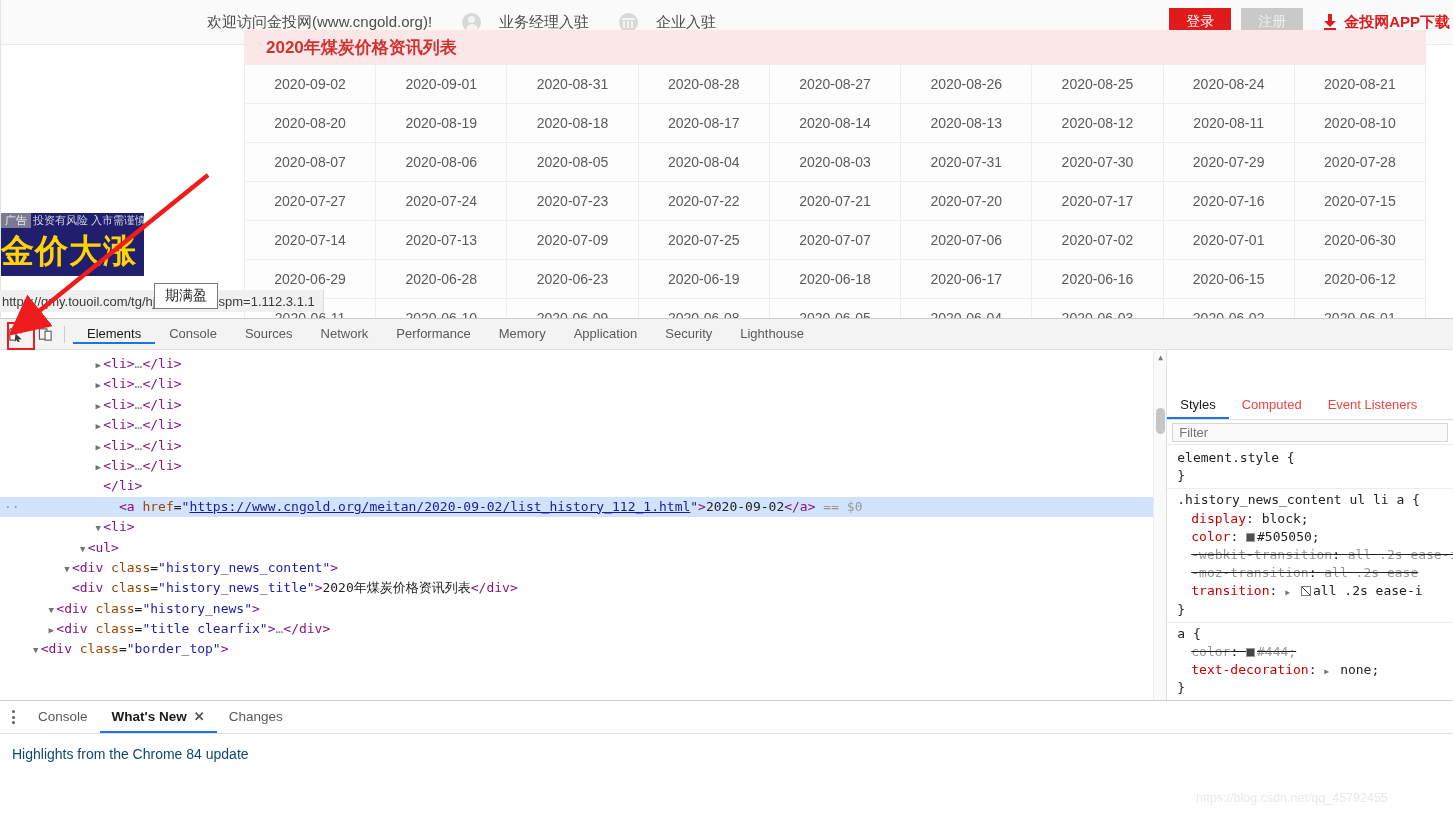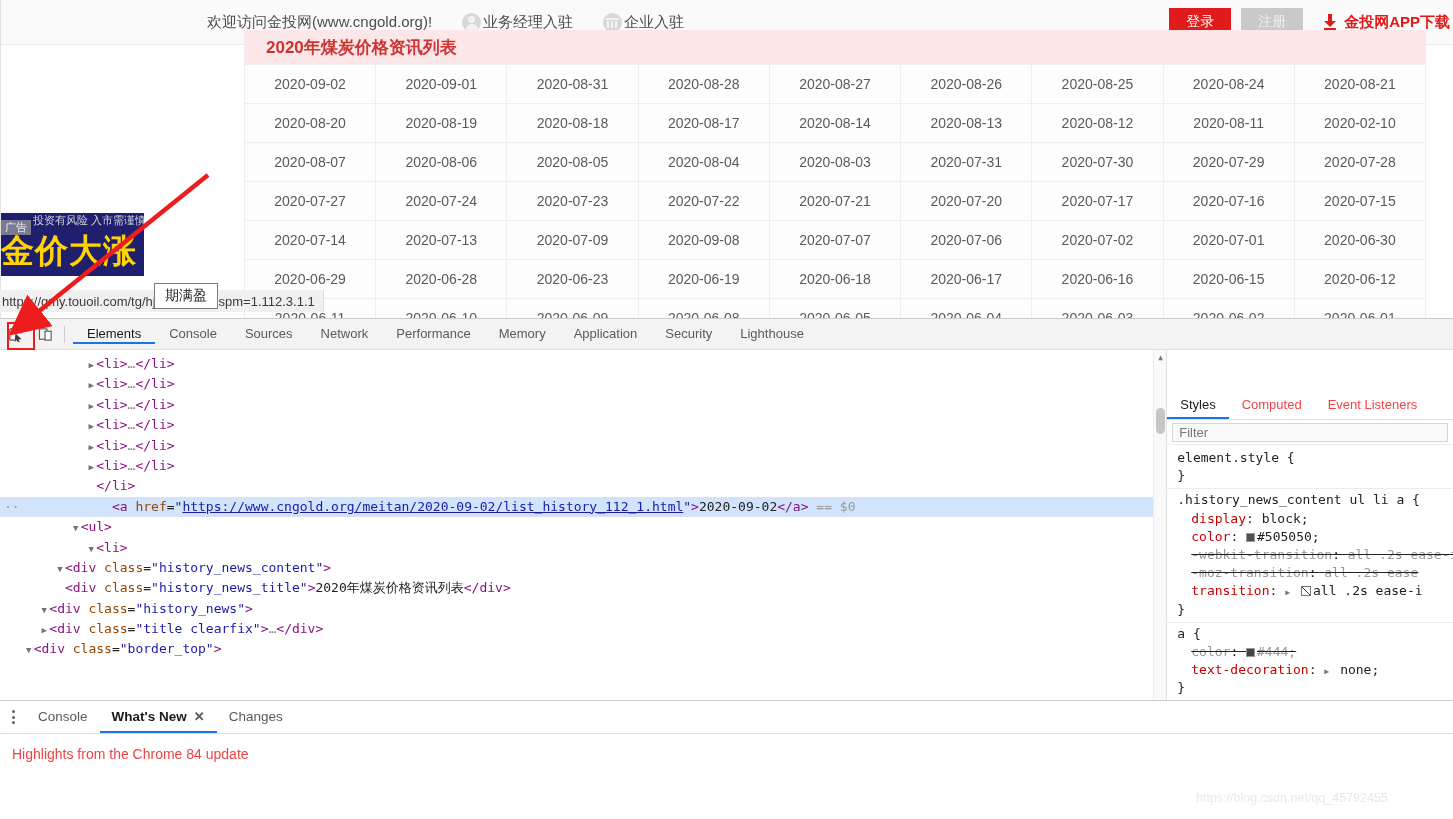--- a/index.html
+++ b/index.html
@@ -23,21 +23,21 @@
     background: #fafafa;
     border-bottom: 1px solid #eaeaea;
     display: flex; align-items: center;
   }
   .topbar-welcome {
     margin-left: 206px;
     font-size: 15px; color: #4d4d4d;
     white-space: nowrap;
   }
   .topbar-link {
-    display: flex; align-items: center; gap: 2px;
+    display: flex; align-items: center; gap: 18px;
     margin-left: 30px; font-size: 15px; color: #4d4d4d;
     white-space: nowrap; cursor: pointer;
   }
   .topbar-ic {
     width: 19px; height: 19px; border-radius: 50%;
     background: #d8d8d8; position: relative; flex: 0 0 auto;
   }
   .topbar-ic.person::after {
     content: ""; position: absolute; left: 6px; top: 3.5px;
     width: 7px; height: 7px; border-radius: 50%; background: #f3f3f3;
@@ -110,21 +110,21 @@
     border: 1px solid #eeeeee;
     background: #fdfdfd;
   }
 
   
   .ad-box {
     position: absolute; left: 0; top: 213px; width: 143px; height: 63px;
     background: #1f1f6e; overflow: hidden;
   }
   .ad-tag {
-    position: absolute; left: 0; top: 7px; height: 15px;
+    position: absolute; left: 0; top: 0; height: 15px;
     background: #7a7a90; color: #e9e9f0; font-size: 11px;
     padding: 0 4px; display: flex; align-items: center;
   }
   .ad-risk {
     position: absolute; left: 32px; top: 0; height: 15px;
     color: #d5d5e0; font-size: 11px; display: flex; align-items: center;
     white-space: nowrap;
   }
   .ad-head {
     position: absolute; left: 0; top: 16px; width: 160px;
@@ -185,21 +185,21 @@
     position: relative;
     width: 1185px; display: flex; flex-direction: column;
     border-right: 1px solid #e0e0e0; min-width: 0;
   }
   .dom-tree {
     flex: 1 1 auto; overflow: hidden; position: relative;
     font-family: "DejaVu Sans Mono", "Liberation Mono", monospace;
     font-size: 13px; line-height: 20.4px; color: #222;
     padding: 4px 0 0 0; background: #fff;
   }
-  .dom-line { white-space: pre; height: 20.4px; padding-left: 8px; position: relative; }
+  .dom-line { white-space: pre; height: 20.4px; padding-left: 15px; position: relative; }
   .dom-line.sel { background: #d2e3fc; }
   .tri {
     display: inline-block; width: 10px; color: #737373;
     font-size: 9px; text-align: center;
   }
   .tag { color: #881280; }
   .attr { color: #994500; }
   .val { color: #1a1aa6; }
   .txt { color: #222; }
   .lnk { color: #1a1aa6; text-decoration: underline; cursor: pointer; }
@@ -294,21 +294,21 @@
   }
   .kebab i { width: 3px; height: 3px; background: #5f5f5f; border-radius: 50%; display: block; }
   .dw-tab {
     padding: 0 12px; display: flex; align-items: center; gap: 7px;
     font-size: 13.5px; color: #5a5a5a; cursor: pointer;
     border-bottom: 2px solid transparent; white-space: nowrap;
   }
   .dw-tab.active { color: #1a1a1a; border-bottom-color: #1a73e8; font-weight: bold; }
   .dw-close { font-size: 13px; color: #5a5a5a; cursor: pointer; }
   .whatsnew-sub {
-    padding: 12px 6px 0 12px; font-size: 14px; color: #ef4444;
+    padding: 12px 6px 0 12px; font-size: 14px; color: #0c4a6e;
   }
   .card {
     position: absolute; left: 14px; top: 85px; width: 713px; height: 34px;
     border: 1px solid #d8d8d8; background: #fff;
   }
   .card-title {
     padding: 10px 0 0 17px; font-size: 15px; color: #1a73e8;
   }
   .watermark {
     position: absolute; left: 1196px; top: 791px;
@@ -365,21 +365,21 @@
             </tr>
             <tr>
               <td>2020-08-20</td>
               <td>2020-08-19</td>
               <td>2020-08-18</td>
               <td>2020-08-17</td>
               <td>2020-08-14</td>
               <td>2020-08-13</td>
               <td>2020-08-12</td>
               <td>2020-08-11</td>
-              <td>2020-02-10</td>
+              <td>2020-08-10</td>
             </tr>
             <tr>
               <td>2020-08-07</td>
               <td>2020-08-06</td>
               <td>2020-08-05</td>
               <td>2020-08-04</td>
               <td>2020-08-03</td>
               <td>2020-07-31</td>
               <td>2020-07-30</td>
               <td>2020-07-29</td>
@@ -393,21 +393,21 @@
               <td>2020-07-21</td>
               <td>2020-07-20</td>
               <td>2020-07-17</td>
               <td>2020-07-16</td>
               <td>2020-07-15</td>
             </tr>
             <tr>
               <td>2020-07-14</td>
               <td>2020-07-13</td>
               <td>2020-07-09</td>
-              <td>2020-09-08</td>
+              <td>2020-07-25</td>
               <td>2020-07-07</td>
               <td>2020-07-06</td>
               <td>2020-07-02</td>
               <td>2020-07-01</td>
               <td>2020-06-30</td>
             </tr>
             <tr>
               <td>2020-06-29</td>
               <td>2020-06-28</td>
               <td>2020-06-23</td>
@@ -488,22 +488,22 @@
       <div class="dom-pane">
         <div class="dom-tree" id="dom-tree">
           <div class="dom-line">          <span class="tri">▶</span><span class="tag">&lt;li&gt;</span><span class="ellip">…</span><span class="tag">&lt;/li&gt;</span></div>
             <div class="dom-line">          <span class="tri">▶</span><span class="tag">&lt;li&gt;</span><span class="ellip">…</span><span class="tag">&lt;/li&gt;</span></div>
             <div class="dom-line">          <span class="tri">▶</span><span class="tag">&lt;li&gt;</span><span class="ellip">…</span><span class="tag">&lt;/li&gt;</span></div>
             <div class="dom-line">          <span class="tri">▶</span><span class="tag">&lt;li&gt;</span><span class="ellip">…</span><span class="tag">&lt;/li&gt;</span></div>
             <div class="dom-line">          <span class="tri">▶</span><span class="tag">&lt;li&gt;</span><span class="ellip">…</span><span class="tag">&lt;/li&gt;</span></div>
             <div class="dom-line">          <span class="tri">▶</span><span class="tag">&lt;li&gt;</span><span class="ellip">…</span><span class="tag">&lt;/li&gt;</span></div>
             <div class="dom-line">          <span class="tri"> </span><span class="tag">&lt;/li&gt;</span></div>
             <div class="dom-line sel"><span class="dim" style="position:absolute;left:4px">··</span>            <span class="tri"> </span><span class="tag">&lt;a</span> <span class="attr">href</span>=<span class="val">"</span><span class="lnk">https://www.cngold.org/meitan/2020-09-02/list_history_112_1.html</span><span class="val">"</span><span class="tag">&gt;</span><span class="txt">2020-09-02</span><span class="tag">&lt;/a&gt;</span> <span class="dim">== $0</span></div>
+            <div class="dom-line">          <span class="tri">▼</span><span class="tag">&lt;li&gt;</span></div>
             <div class="dom-line">        <span class="tri">▼</span><span class="tag">&lt;ul&gt;</span></div>
-            <div class="dom-line">          <span class="tri">▼</span><span class="tag">&lt;li&gt;</span></div>
             <div class="dom-line">      <span class="tri">▼</span><span class="tag">&lt;div</span> <span class="attr">class</span>=<span class="val">"history_news_content"</span><span class="tag">&gt;</span></div>
             <div class="dom-line">      <span class="tri"> </span><span class="tag">&lt;div</span> <span class="attr">class</span>=<span class="val">"history_news_title"</span><span class="tag">&gt;</span><span class="txt">2020年煤炭价格资讯列表</span><span class="tag">&lt;/div&gt;</span></div>
             <div class="dom-line">    <span class="tri">▼</span><span class="tag">&lt;div</span> <span class="attr">class</span>=<span class="val">"history_news"</span><span class="tag">&gt;</span></div>
             <div class="dom-line">    <span class="tri">▶</span><span class="tag">&lt;div</span> <span class="attr">class</span>=<span class="val">"title clearfix"</span><span class="tag">&gt;</span><span class="ellip">…</span><span class="tag">&lt;/div&gt;</span></div>
             <div class="dom-line">  <span class="tri">▼</span><span class="tag">&lt;div</span> <span class="attr">class</span>=<span class="val">"border_top"</span><span class="tag">&gt;</span></div>
         <div class="dom-scrollbar">
             <div class="scroll-arrow" style="top:2px">▲</div>
             <div class="dom-thumb"></div>
             <div class="scroll-arrow" style="bottom:2px">▼</div>
           </div>

